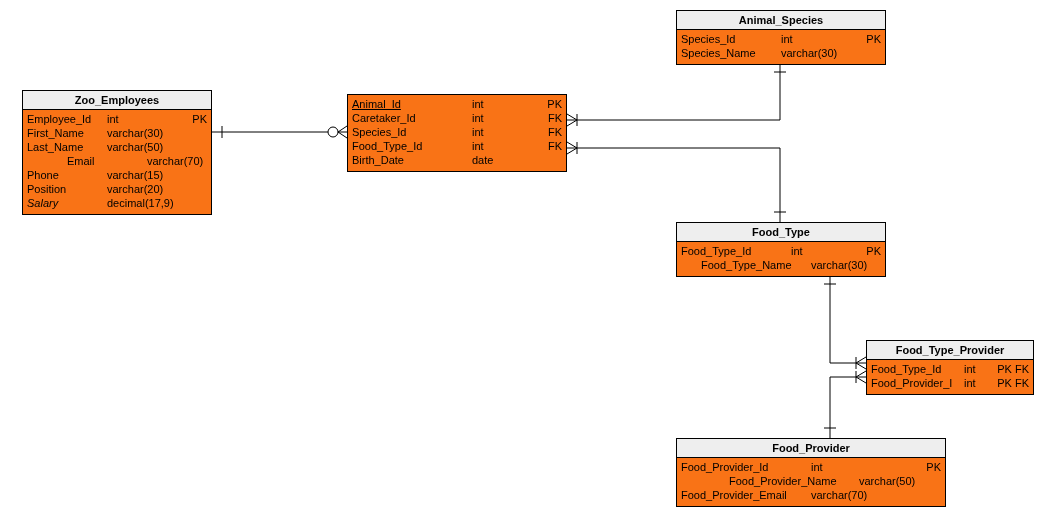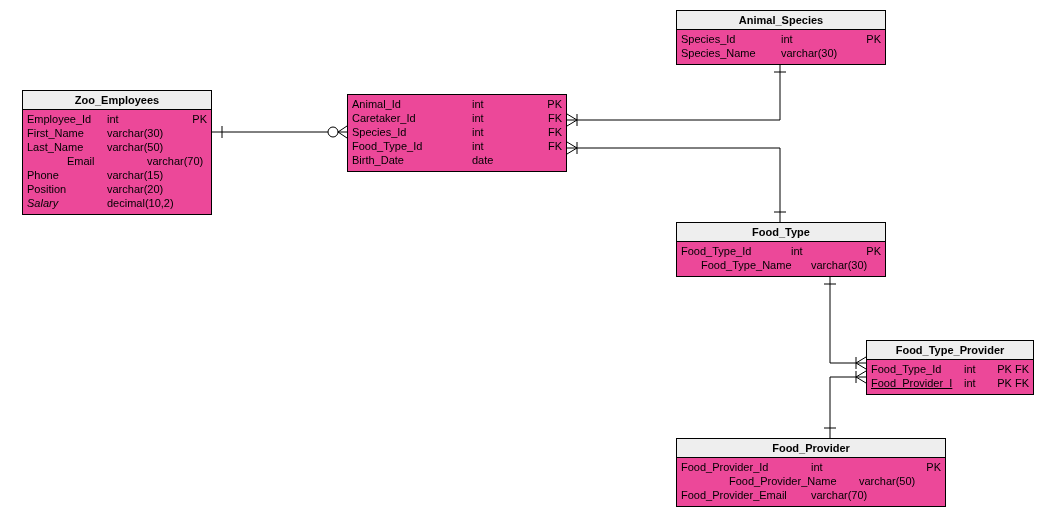--- a/index.html
+++ b/index.html
@@ -10,21 +10,21 @@
     background: #fff;
     font-family: Arial, Helvetica, sans-serif;
     font-size: 11px;
     color: #000;
     position: relative;
     overflow: hidden;
   }
   .entity {
     position: absolute;
     border: 1px solid #000;
-    background: #ec4899;
+    background: #f97316;
     box-sizing: border-box;
   }
   .entity-header {
     text-align: center;
     font-weight: bold;
     padding: 3px 4px;
     border-bottom: 1px solid #000;
     background: #eee;
     font-size: 11px;
   }
@@ -139,29 +139,29 @@
           <span class="col-type" style="width: 80px;">varchar(15)</span>
           <span class="col-key" style="width: 20px;"></span>
         </div>
         <div class="row">
           <span class="col-name" style="width: 80px;">Position</span>
           <span class="col-type" style="width: 80px;">varchar(20)</span>
           <span class="col-key" style="width: 20px;"></span>
         </div>
         <div class="row">
           <span class="col-name" style="width: 80px; font-style: italic;">Salary</span>
-          <span class="col-type" style="width: 80px;">decimal(10,2)</span>
+          <span class="col-type" style="width: 80px;">decimal(17,9)</span>
           <span class="col-key" style="width: 20px;"></span>
         </div>
       </div>
     </div>
     <div class="entity" style="left: 347px; top: 94px; width: 220px;">
       <div class="entity-body">
         <div class="row">
-          <span class="col-name" style="width: 120px;">Animal_Id</span>
+          <span class="col-name" style="width: 120px; text-decoration: underline;">Animal_Id</span>
           <span class="col-type" style="width: 50px;">int</span>
           <span class="col-key" style="width: 40px;">PK</span>
         </div>
         <div class="row">
           <span class="col-name" style="width: 120px;">Caretaker_Id</span>
           <span class="col-type" style="width: 50px;">int</span>
           <span class="col-key" style="width: 40px;">FK</span>
         </div>
         <div class="row">
           <span class="col-name" style="width: 120px;">Species_Id</span>
@@ -212,21 +212,21 @@
     </div>
     <div class="entity" style="left: 866px; top: 340px; width: 168px;">
       <div class="entity-header">Food_Type_Provider</div>
       <div class="entity-body">
         <div class="row">
           <span class="col-name" style="width: 93px;">Food_Type_Id</span>
           <span class="col-type" style="width: 20px;">int</span>
           <span class="col-key" style="width: 45px;">PK FK</span>
         </div>
         <div class="row">
-          <span class="col-name" style="width: 93px; text-decoration: underline;">Food_Provider_I</span>
+          <span class="col-name" style="width: 93px;">Food_Provider_I</span>
           <span class="col-type" style="width: 20px;">int</span>
           <span class="col-key" style="width: 45px;">PK FK</span>
         </div>
       </div>
     </div>
     <div class="entity" style="left: 676px; top: 438px; width: 270px;">
       <div class="entity-header">Food_Provider</div>
       <div class="entity-body">
         <div class="row">
           <span class="col-name" style="width: 130px;">Food_Provider_Id</span>

